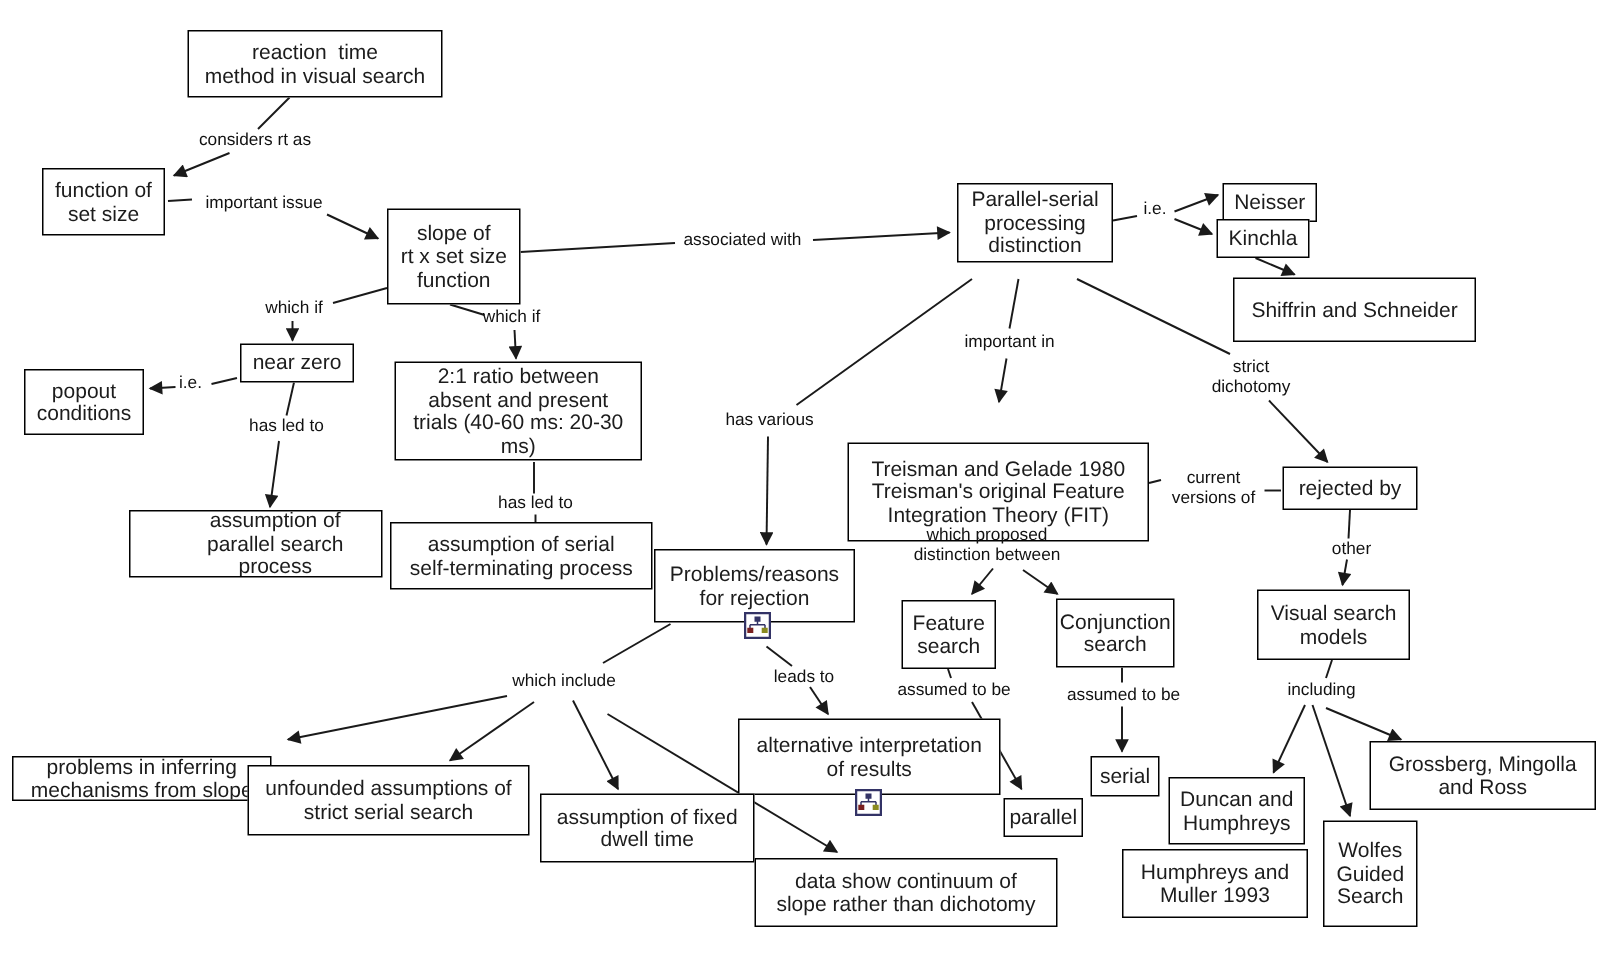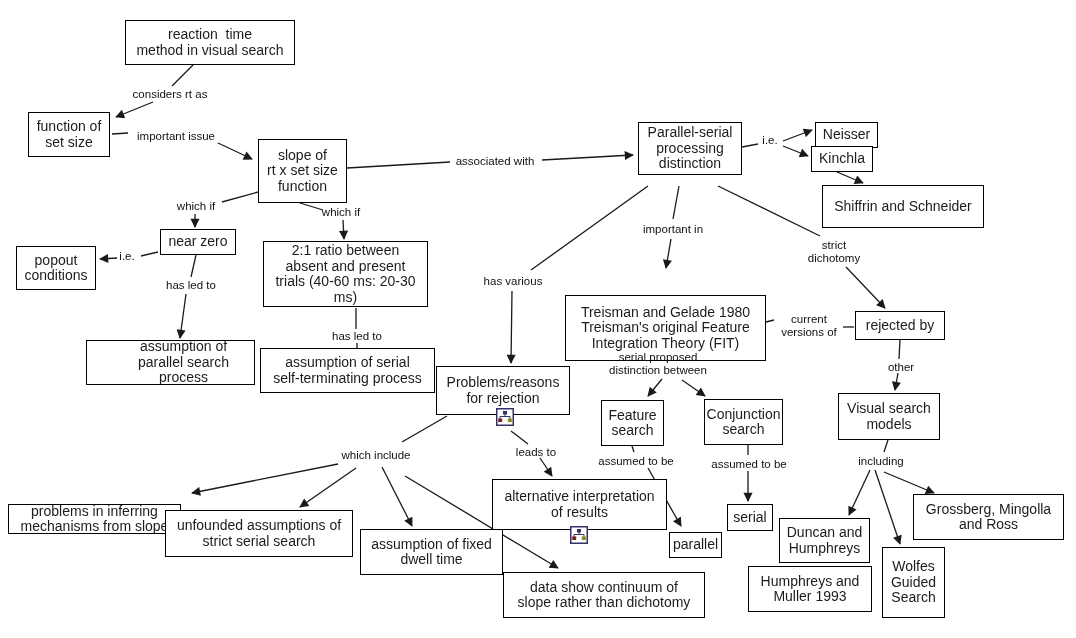--- a/index.html
+++ b/index.html
@@ -178,21 +178,21 @@
       <div class="edge-label" style="left: 127px; top: 256px;">i.e.</div>
       <div class="edge-label" style="left: 191px; top: 285px;">has led to</div>
       <div class="edge-label" style="left: 357px; top: 336px;">has led to</div>
       <div class="edge-label" style="left: 513px; top: 281px;">has various</div>
       <div class="edge-label" style="left: 673px; top: 229px;">important in</div>
       <div class="edge-label" style="left: 834px; top: 252px;">strict
 dichotomy</div>
       <div class="edge-label" style="left: 809px; top: 326px;">current
 versions of</div>
       <div class="edge-label" style="left: 901px; top: 367px;">other</div>
-      <div class="edge-label" style="left: 658px; top: 364px;">serial proposed
+      <div class="edge-label" style="left: 658px; top: 364px;">which proposed
 distinction between</div>
       <div class="edge-label" style="left: 636px; top: 461px;">assumed to be</div>
       <div class="edge-label" style="left: 749px; top: 464px;">assumed to be</div>
       <div class="edge-label" style="left: 536px; top: 452px;">leads to</div>
       <div class="edge-label" style="left: 376px; top: 455px;">which include</div>
       <div class="edge-label" style="left: 881px; top: 461px;">including</div>
     </div>
   <div id="icons">
       <div class="submap-icon" style="left: 496px; top: 408px;"><svg width="18" height="18" viewBox="0 0 18 18">
           <rect x="0.75" y="0.75" width="16.5" height="16.5" fill="#ffffff" stroke="#333366" stroke-width="1.5"></rect>

